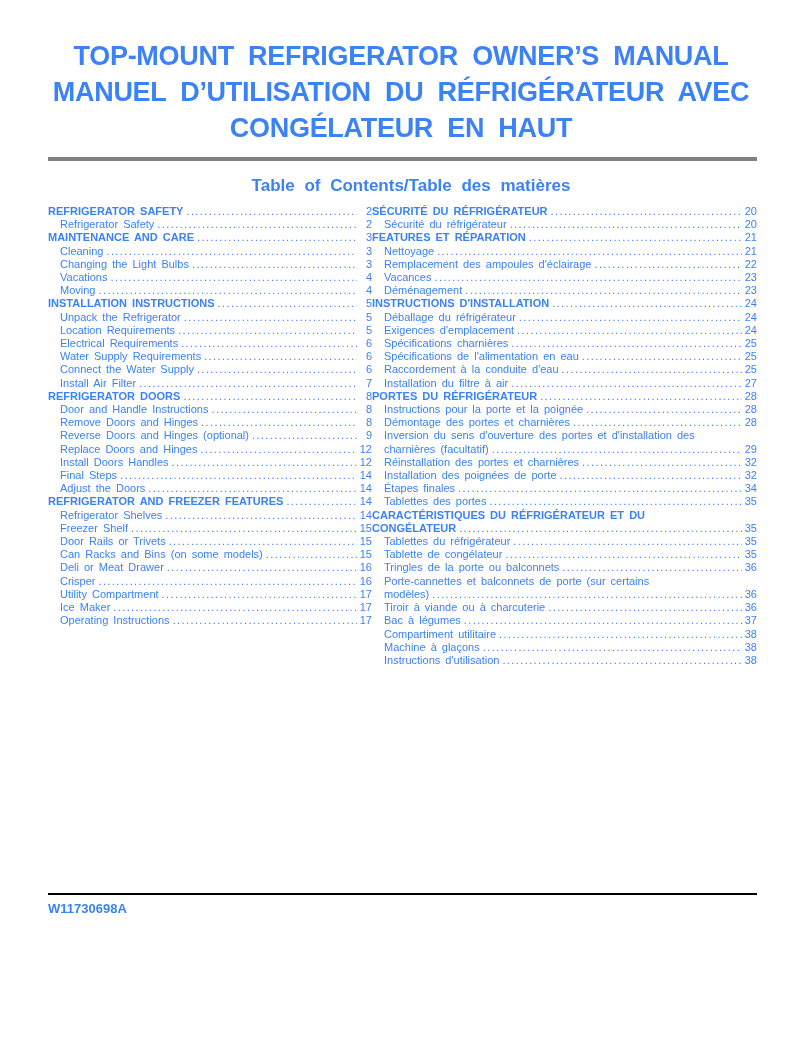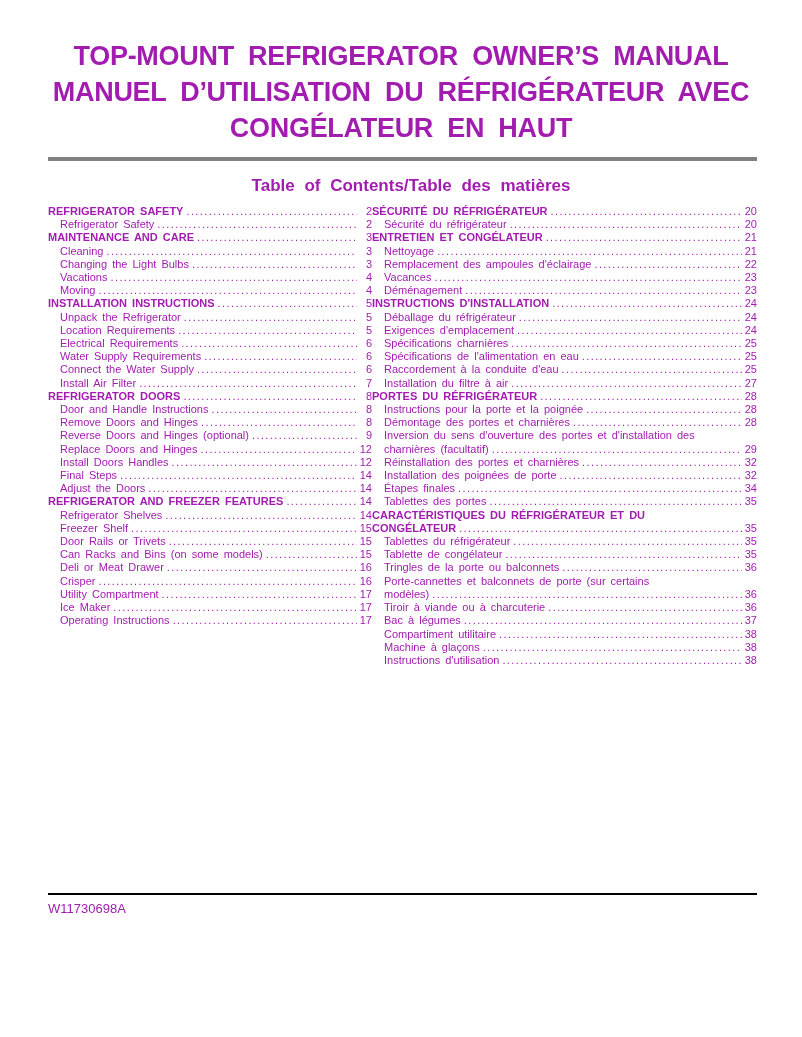--- a/index.html
+++ b/index.html
@@ -2,21 +2,21 @@
 <html><head>
 <meta charset="utf-8">
 <style>
   html, body { margin: 0; padding: 0; background: #e8e8e8; }
   .page {
     position: relative;
     width: 802px;
     height: 1037px;
     margin: 0 auto;
     background: #ffffff;
-    color: #a21caf;
+    color: #3b82f6;
     font-family: "Liberation Sans", sans-serif;
     box-sizing: border-box;
     overflow: hidden;
   }
   .title-block {
     padding-top: 38px;
     text-align: center;
     font-weight: bold;
     font-size: 27px;
     line-height: 36px;
@@ -73,21 +73,21 @@
   }
   .footer {
     position: absolute;
     left: 48px;
     right: 45px;
     top: 893px;
     border-top: 2px solid #000000;
   }
   .doc-number {
     padding-top: 6px;
-    font-weight: normal;
+    font-weight: bold;
     font-size: 13px;
   }
 </style>
 </head>
 <body>
 
 <div class="page">
 
   <header class="title-block">
     <span class="title-line">TOP-MOUNT REFRIGERATOR OWNER’S MANUAL</span>
@@ -267,21 +267,21 @@
           <span class="toc-label">SÉCURITÉ DU RÉFRIGÉRATEUR</span>
           <span class="toc-leader">................................................................................................................................................................</span>
           <span class="toc-page">20</span>
         </div>
         <div class="toc-row indent">
           <span class="toc-label">Sécurité du réfrigérateur</span>
           <span class="toc-leader">................................................................................................................................................................</span>
           <span class="toc-page">20</span>
         </div>
         <div class="toc-row bold">
-          <span class="toc-label">ENTRETIEN ET CONGÉLATEUR</span>
+          <span class="toc-label">FEATURES ET RÉPARATION</span>
           <span class="toc-leader">................................................................................................................................................................</span>
           <span class="toc-page">21</span>
         </div>
         <div class="toc-row indent">
           <span class="toc-label">Nettoyage</span>
           <span class="toc-leader">................................................................................................................................................................</span>
           <span class="toc-page">21</span>
         </div>
         <div class="toc-row indent">
           <span class="toc-label">Remplacement des ampoules d'éclairage</span>

